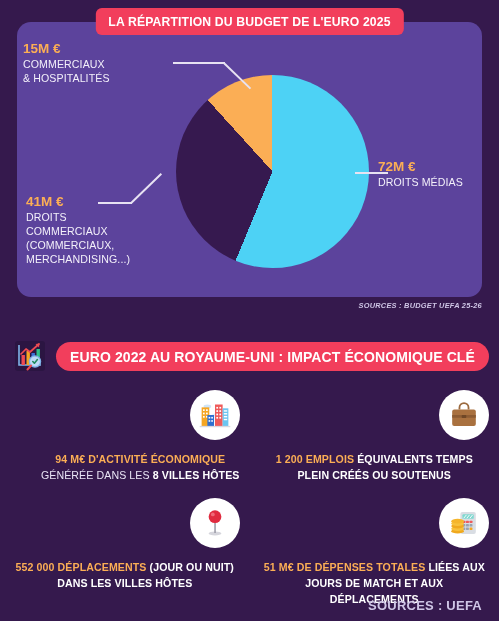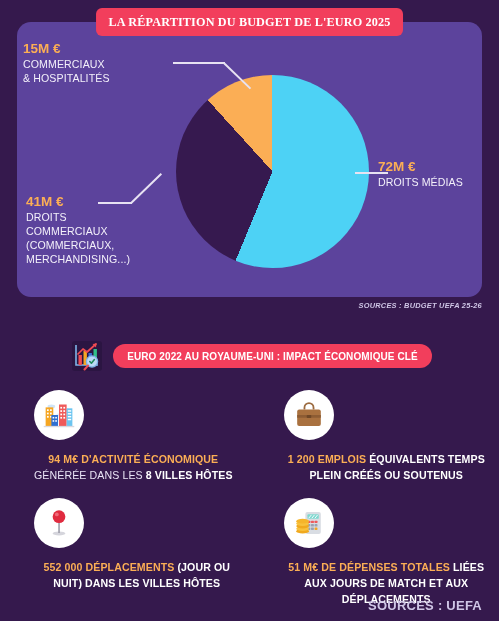--- a/index.html
+++ b/index.html
@@ -37,21 +37,20 @@
     transform: translateX(-50%);
     background: #f23e5c;
     color: #ffffff;
     font-size: 12.2px;
     font-weight: bold;
     letter-spacing: 0.15px;
     padding: 7px 13px 6px 13px;
     border-radius: 6px;
     white-space: nowrap;
     z-index: 5;
-    font-family: Liberation Serif, serif;
   }
 
   
   #pie-wrap {
     position: absolute;
     left: 176px;
     top: 75px;
     width: 193px;
     height: 193px;
   }
@@ -127,43 +126,42 @@
     left: 0; top: 18px;
     width: 499px;
     display: flex;
     align-items: center;
     justify-content: center;
     gap: 6px;
   }
   #impact-badge {
     background: #f23e5c;
     color: #ffffff;
-    font-size: 10px;
+    font-size: 14px;
     font-weight: bold;
     letter-spacing: 0.1px;
     padding: 7px 14px 6px 14px;
     border-radius: 15px;
     white-space: nowrap;
   }
   .header-icon { width: 40px; height: 40px; flex: none; }
 
   #stats-grid {
     position: absolute;
     left: 0; top: 72px;
     width: 499px;
     display: grid;
     grid-template-columns: 1fr 1fr;
     row-gap: 14px;
   }
   .stat-cell {
     display: flex;
     flex-direction: column;
-    align-items: flex-start;
+    align-items: flex-end;
     padding: 0 10px;
-    margin-left: 24px;
   }
   .stat-icon-circle {
     width: 50px; height: 50px;
     border-radius: 50%;
     background: #ffffff;
     display: flex;
     align-items: center;
     justify-content: center;
     margin-bottom: 12px;
   }

